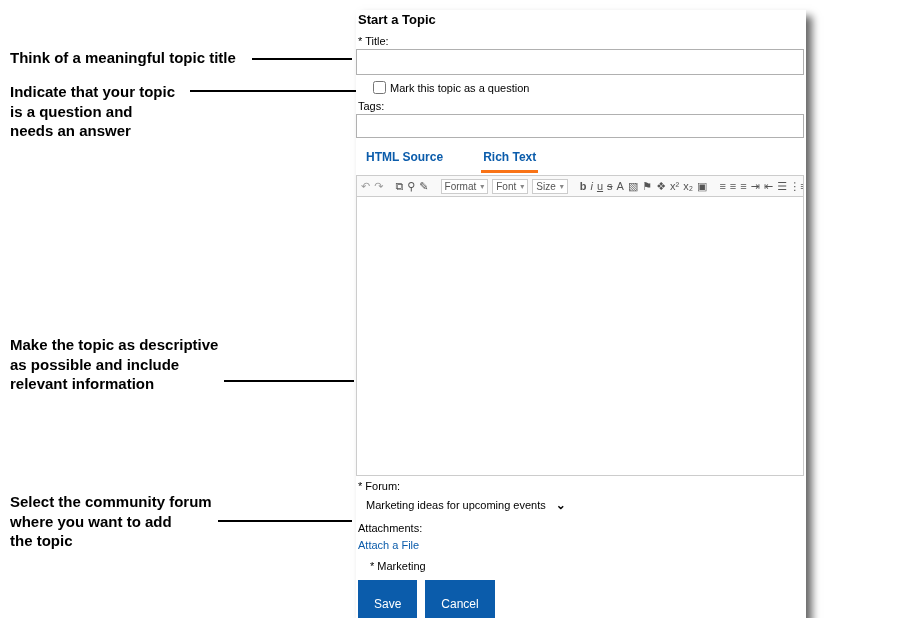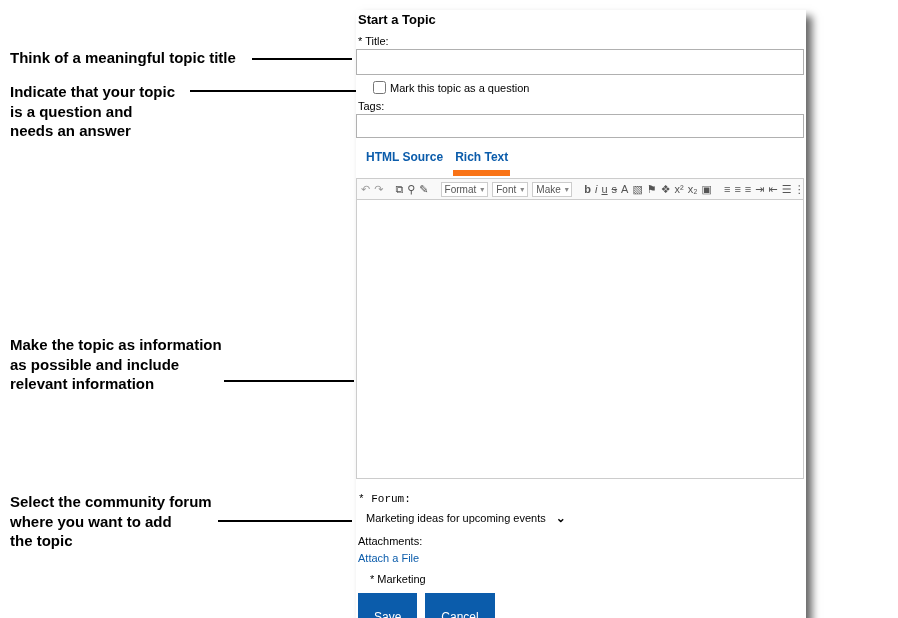--- a/index.html
+++ b/index.html
@@ -10,23 +10,23 @@
 .panel { position: absolute; left: 356px; top: 10px; width: 450px; background: #fff; box-shadow: 6px 6px 8px rgba(0,0,0,0.6); padding-bottom: 10px; }
 .panel-inner { padding: 0 2px 0 0; }
 .heading { font-size: 13px; font-weight: bold; margin: 2px 0 8px 2px; }
 .label { font-size: 11px; margin: 6px 0 2px 2px; }
 .req::before { content: "* "; }
 .text-input { width: 100%; border: 1px solid #b0b0b0; padding: 4px; font-size: 12px; background: #fff; }
 .title-input { height: 26px; }
 .checkbox-row { display: flex; align-items: center; gap: 4px; margin: 6px 0 4px 17px; font-size: 11px; }
 .checkbox-row input { width: 13px; height: 13px; }
 .tags-input { height: 24px; }
-.tabs { display: flex; gap: 8px; margin: 8px 0 0 8px; font-size: 12px; }
+.tabs { display: flex; gap: 36px; margin: 8px 0 0 8px; font-size: 12px; }
 .tab { color: #0b5cab; font-weight: bold; padding: 4px 2px 6px 2px; cursor: pointer; }
-.tab.active { border-bottom: 6px solid #f97316; }
+.tab.active { border-bottom: 3px solid #f97316; }
 .editor-toolbar { border: 1px solid #cccccc; border-bottom: none; background: #f9f9f9; padding: 2px 4px; display: flex; align-items: center; gap: 4px; flex-wrap: nowrap; overflow: hidden; margin-top: 2px; }
 .tb-ico { width: 14px; height: 14px; display: inline-flex; align-items: center; justify-content: center; font-size: 11px; color: #999; cursor: pointer; line-height: 1; }
 .tb-ico.enabled { color: #555; }
 .tb-sep { width: 1px; height: 16px; background: #ddd; margin: 0 2px; }
 .tb-combo { border: 1px solid #ccc; font-size: 10px; background: #fff; display: inline-flex; align-items: center; padding: 1px 3px; gap: 4px; cursor: pointer; color: #555; }
 .tb-combo .dd { font-size: 8px; color: #888; }
 .combo-format { width: 54px; }
 .combo-font { width: 58px; }
 .combo-size { width: 40px; }
 .editor-body { border: 1px solid #cccccc; height: 280px; background: #fff; }
@@ -50,21 +50,21 @@
   <div class="annotation">
     <span>Indicate that your topic</span><br>
     <span>is a question and</span><br>
     <span>needs an answer</span>
   </div>
 </div>
 <div class="ann-line" style="left:190px; top:90px; width:190px;"></div>
 
 <div class="annotation-column" style="top:335px;">
   <div class="annotation">
-    <span>Make the topic as information</span><br>
+    <span>Make the topic as descriptive</span><br>
     <span>as possible and include</span><br>
     <span>relevant information</span>
   </div>
 </div>
 <div class="ann-line" style="left:224px; top:380px; width:130px;"></div>
 
 <div class="annotation-column" style="top:492px;">
   <div class="annotation">
     <span>Select the community forum</span><br>
     <span>where you want to add</span><br>
@@ -103,21 +103,21 @@
       <span class="tb-sep"></span>
       <span class="tb-combo combo-format">
           <span>Format</span>
           <span class="dd">▾</span>
         </span>
       <span class="tb-combo combo-font">
           <span>Font</span>
           <span class="dd">▾</span>
         </span>
       <span class="tb-combo combo-size">
-          <span>Make</span>
+          <span>Size</span>
           <span class="dd">▾</span>
         </span>
       <span class="tb-sep"></span>
       <span class="tb-ico enabled" style="font-weight:bold">b</span>
       <span class="tb-ico enabled" style="font-style:italic">i</span>
       <span class="tb-ico enabled" style="text-decoration:underline">u</span>
       <span class="tb-ico enabled" style="text-decoration:line-through">s</span>
       <span class="tb-ico enabled">A</span>
       <span class="tb-ico enabled">▧</span>
       <span class="tb-ico enabled">⚑</span>
@@ -129,21 +129,21 @@
       <span class="tb-ico enabled">≡</span>
       <span class="tb-ico enabled">≡</span>
       <span class="tb-ico enabled">≡</span>
       <span class="tb-ico enabled">⇥</span>
       <span class="tb-ico enabled">⇤</span>
       <span class="tb-ico enabled">☰</span>
       <span class="tb-ico enabled">⋮≡</span>
     </div>
     <div class="editor-body" contenteditable="true" style=""></div>
 
-    <div class="label req" style="margin-top:14px;font-family:Liberation Mono, monospace;">Forum:</div>
+    <div class="label req" style="margin-top:4px;">Forum:</div>
     <div class="forum-select">
       <span>Marketing ideas for upcoming events</span>
       <span class="chev">⌄</span>
     </div>
 
     <div class="attach-label">Attachments:</div>
     <a class="link">Attach a File</a>
 
     <div class="req-note">* Marketing</div>
 

